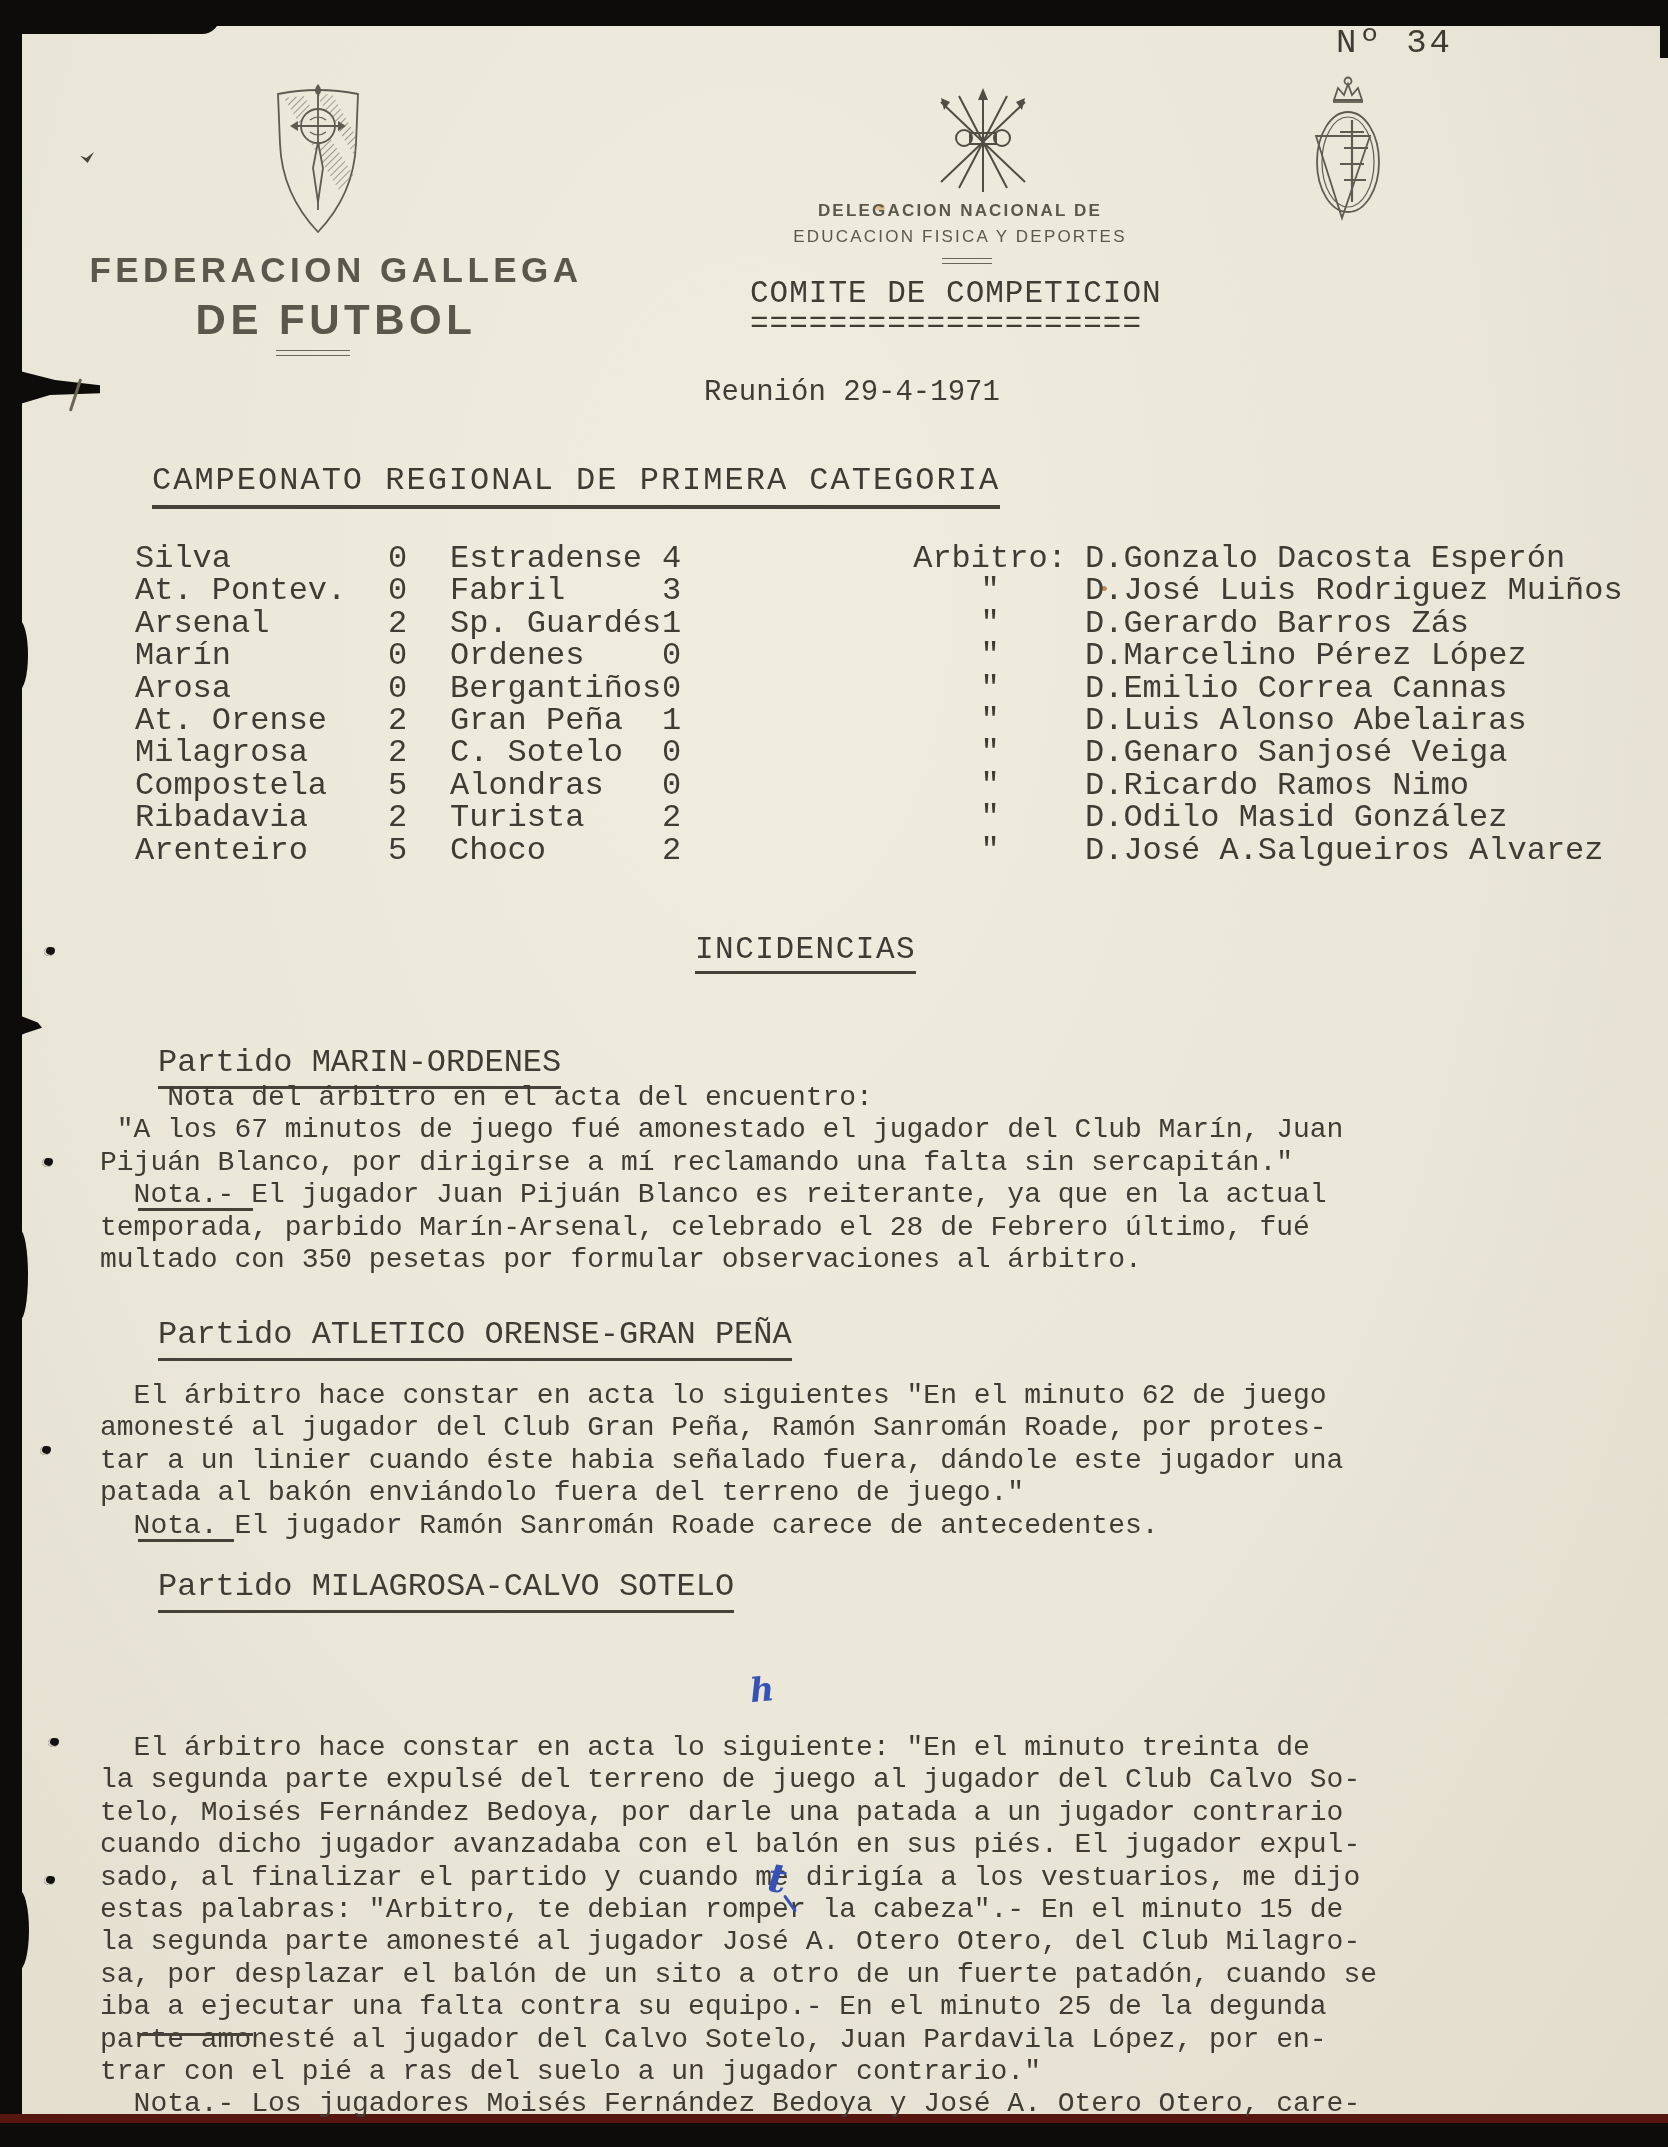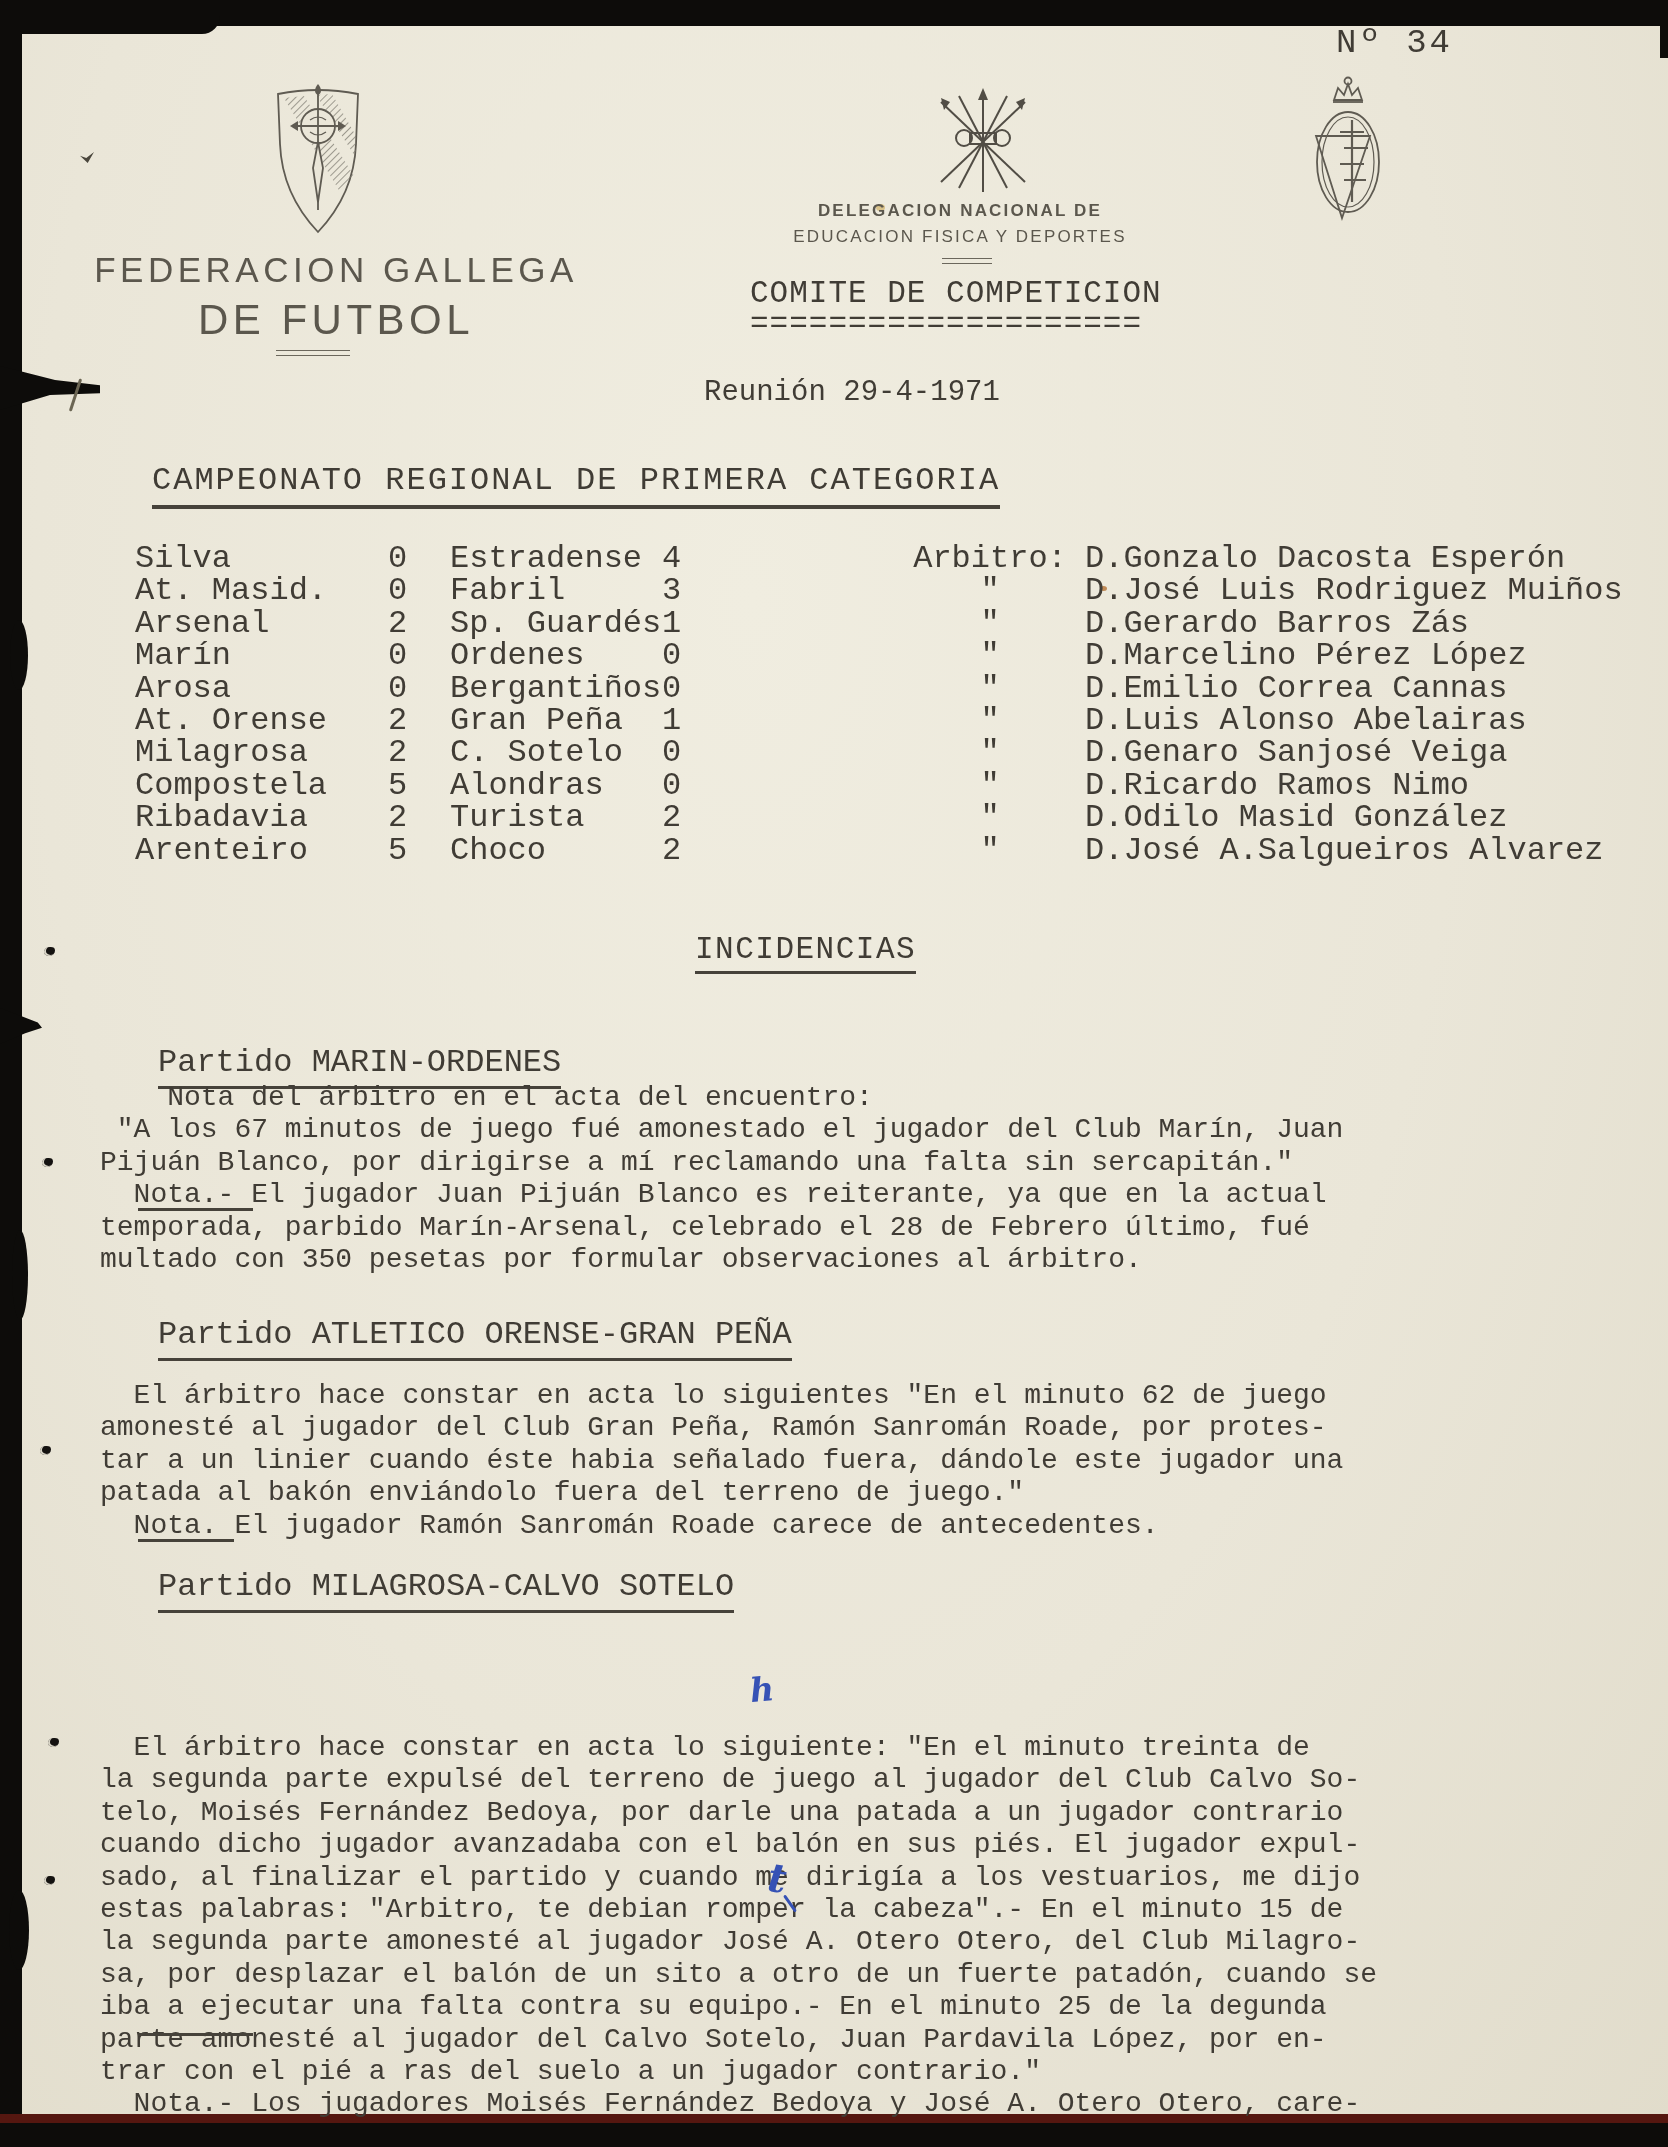--- a/index.html
+++ b/index.html
@@ -24,21 +24,21 @@
   .dot{position:absolute;width:11px;height:9px;background:#141210;border-radius:55% 40% 60% 45%;
     box-shadow:inset 2px -1px 0 #d8d4c6;}
   .mark-tick{position:absolute;left:80px;top:152px;width:14px;height:11px;background:#4a463c;
     clip-path:polygon(0 35%,55% 100%,100% 0,45% 55%);}
   .mark-slash{position:absolute;left:74px;top:378px;width:3px;height:34px;background:#6b6553;
     transform:rotate(18deg);border-radius:2px;}
   .stain-a{position:absolute;left:1100px;top:586px;width:7px;height:5px;background:#b06a2a;opacity:.75;border-radius:50%;}
   .stain-b{position:absolute;left:876px;top:204px;width:9px;height:7px;background:#c8a145;opacity:.55;border-radius:50%;}
   
   .lh-sans{font-family:"Liberation Sans","DejaVu Sans",sans-serif;color:#5b574d;}
-  .fed-block{position:absolute;left:78px;width:516px;text-align:center;}
+  .fed-block{position:absolute;left:78px;width:516px;text-align:center;font-weight:bold;}
   .fed1{top:250px;font-size:35px;letter-spacing:4.5px;}
   .fed2{top:296px;font-size:42px;letter-spacing:4.5px;}
   .fed-rule{position:absolute;left:276px;top:350px;width:74px;height:4px;
     border-top:1px solid #6b675c;border-bottom:1px solid #6b675c;}
   .dele-block{position:absolute;left:758px;width:404px;text-align:center;}
   .dele1{top:201px;font-size:17px;letter-spacing:2.2px;}
   .dele2{top:227px;font-size:17px;letter-spacing:2.2px;}
   .dele-rule{position:absolute;left:942px;top:258px;width:50px;height:4px;
     border-top:1px solid #6b675c;border-bottom:1px solid #6b675c;}
   .comite{position:absolute;left:750px;top:276px;font-size:31px;letter-spacing:1px;}
@@ -162,21 +162,21 @@
   <div class="results">
       <div class="rrow">
       <span class="c-home">Silva</span>
       <span class="c-hs">0</span>
       <span class="c-away">Estradense</span>
       <span class="c-as">4</span>
       <span class="c-rlabel">Arbitro:</span>
       <span class="c-ref">D.Gonzalo Dacosta Esperón</span>
     </div>
       <div class="rrow">
-      <span class="c-home">At. Masid.</span>
+      <span class="c-home">At. Pontev.</span>
       <span class="c-hs">0</span>
       <span class="c-away">Fabril</span>
       <span class="c-as">3</span>
       <span class="c-rlabel">"</span>
       <span class="c-ref">D.José Luis Rodriguez Muiños</span>
     </div>
       <div class="rrow">
       <span class="c-home">Arsenal</span>
       <span class="c-hs">2</span>
       <span class="c-away">Sp. Guardés</span>

